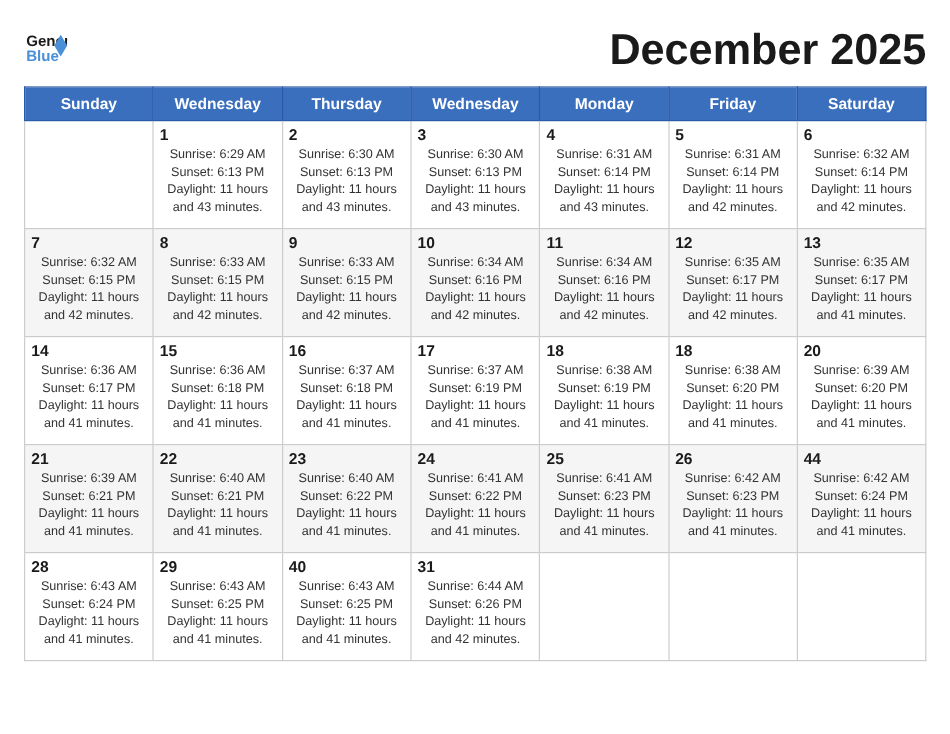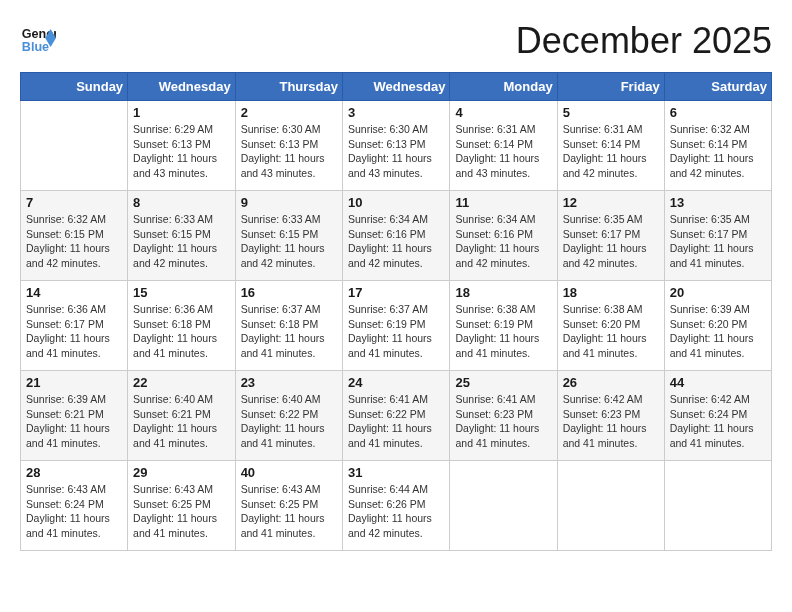--- a/index.html
+++ b/index.html
@@ -23,38 +23,38 @@
     }
     .logo-icon {
       width: 36px;
       height: 36px;
     }
     .title-area {
       text-align: right;
     }
     .main-title {
       font-size: 36px;
-      font-weight: normal;
+      font-weight: bold;
       color: #1a1a1a;
       text-align: center;
     }
     .subtitle {
       font-size: 14px;
       color: #555;
     }
     .calendar {
       width: 100%;
       border-collapse: collapse;
       font-size: 11px;
     }
     .calendar thead tr th {
       background: #3a6fbe;
       color: #fff;
       padding: 6px 4px;
-      text-align: right;
+      text-align: center;
       font-size: 13px;
       font-weight: bold;
       border: 1px solid #2a5aaa;
     }
     .calendar tbody tr td {
       border: 1px solid #ccc;
       vertical-align: top;
       padding: 4px 5px;
       height: 90px;
       width: 108px;
@@ -67,20 +67,21 @@
       font-size: 13px;
       font-weight: bold;
       color: #1a1a1a;
       display: block;
       margin-bottom: 2px;
     }
     .day-info {
       color: #333;
       font-size: 10.5px;
       line-height: 1.4;
+      text-align: center;
     }
     .empty-cell {
       background: #fff !important;
     }
   </style>
 </head>
 <body>
 
 <div class="header-area">
   <div class="logo">

